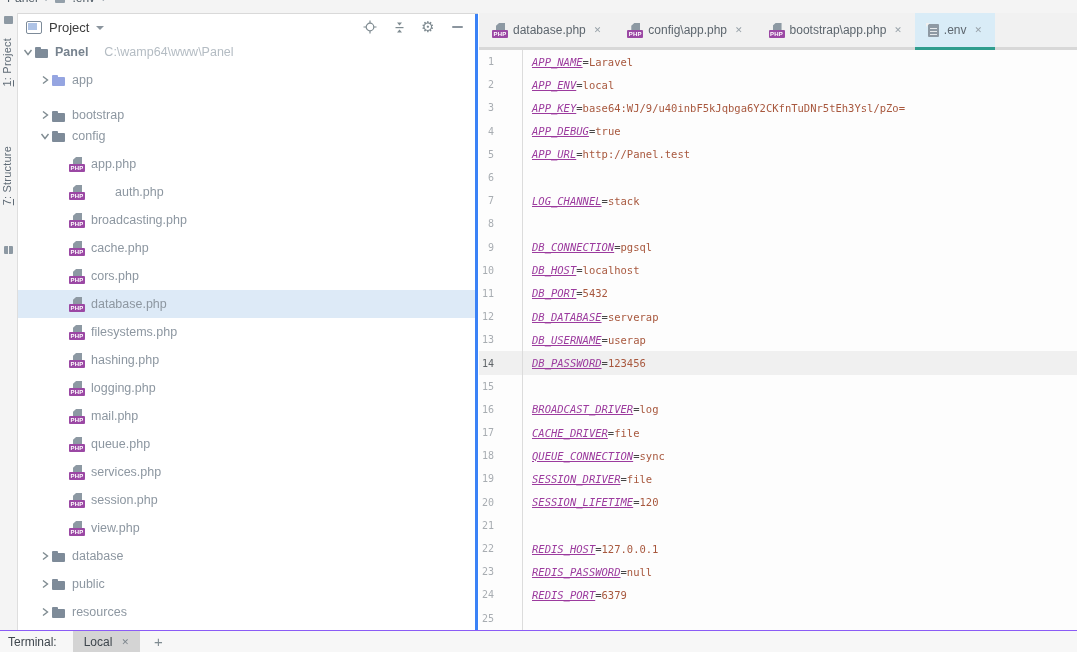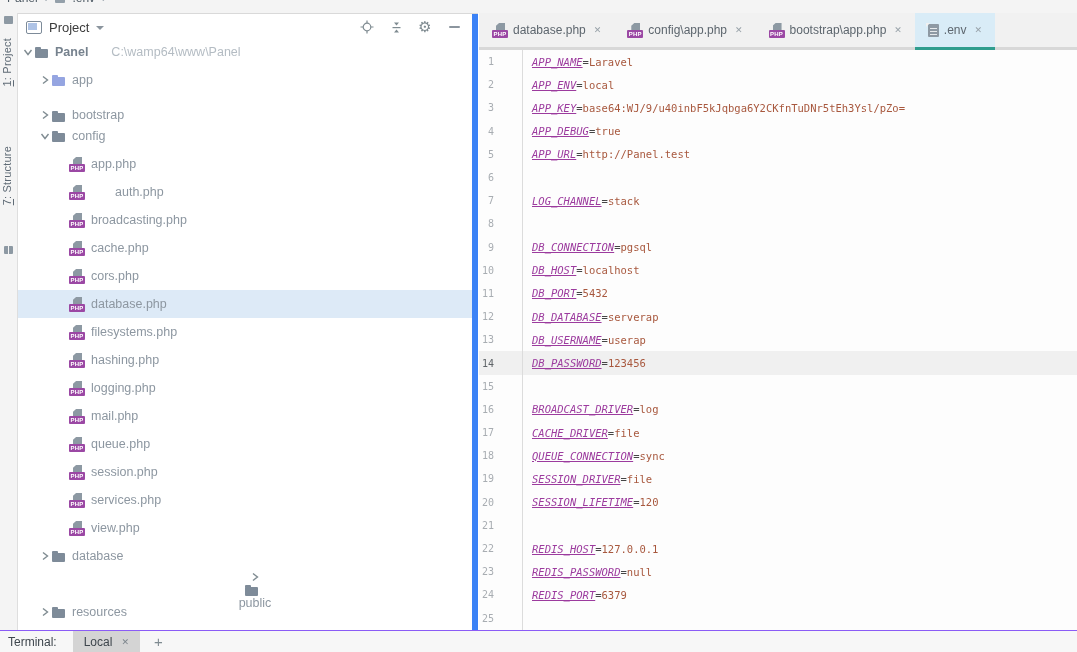--- a/index.html
+++ b/index.html
@@ -18,21 +18,21 @@
   .toolstrip{position:absolute;left:0;top:13px;width:17px;height:617px;background:#f4f4f4;
              border-right:1px solid #dedede;}
   .vtab{position:absolute;left:1px;width:15px;writing-mode:vertical-rl;transform:rotate(180deg);
         font-size:11px;color:#5f6b76;letter-spacing:.2px;cursor:default;}
   .vtab .mn{text-decoration:underline;}
   .strip-icon{position:absolute;left:4px;width:9px;height:8px;background:#8d99a3;border-radius:1px;}
   .strip-icon.grid{background:linear-gradient(90deg,#8d99a3 45%,#f4f4f4 45% 55%,#8d99a3 55%);}
 
   
   .panel{position:absolute;left:18px;top:14px;width:460px;height:616px;background:#ffffff;
-         border-right:6px solid #3b82f6;box-sizing:border-box;}
+         border-right:3px solid #3b82f6;box-sizing:border-box;}
   .panel-header{position:absolute;left:0;top:0;width:100%;height:26px;display:flex;align-items:center;
                 padding:0 10px 0 8px;box-sizing:border-box;}
   .wicon{width:14px;height:11px;border:1px solid #7d8b99;border-radius:2px;background:#fff;position:relative;margin-right:7px;}
   .wicon::before{content:"";position:absolute;left:1px;top:1px;width:9px;height:7px;background:#aec3e6;}
   .panel-title{font-size:13px;color:#3c3c3c;}
   .caret-down{width:0;height:0;border-left:4px solid transparent;border-right:4px solid transparent;
               border-top:4px solid #8b959e;margin-left:7px;margin-top:2px;}
   .header-spacer{flex:1;}
   .hicon{display:flex;align-items:center;justify-content:center;width:16px;height:16px;margin-left:13px;cursor:pointer;}
   .gear-glyph{font-family:"DejaVu Sans",sans-serif;font-size:15px;color:#7f8b91;line-height:14px;}
@@ -47,21 +47,21 @@
   .ficon::before{content:"";position:absolute;left:0;top:1px;width:6px;height:3px;border-radius:1px;background:#7e8b99;}
   .ficon::after{content:"";position:absolute;left:0;top:3px;width:13px;height:9px;border-radius:1px;background:#7e8b99;}
   .ficon.blue::before,.ficon.blue::after{background:#95a5e1;}
   .picon{width:16px;height:15px;position:relative;margin-right:6px;flex:none;}
   .picon .pg{position:absolute;left:4px;top:0;width:9px;height:8px;background:#8d99a3;
              clip-path:polygon(0 40%,40% 0,100% 0,100% 100%,0 100%);}
   .picon .bd{position:absolute;left:0;bottom:0;width:16px;height:8px;background:#9b48a4;border-radius:1px;
              color:#fff;font-size:6px;font-weight:700;line-height:8px;text-align:center;
              font-family:"Liberation Sans",sans-serif;letter-spacing:.3px;}
   .root-name{font-weight:bold;color:#76828e;}
-  .root-path{color:#b4bcc3;margin-left:23px;}
+  .root-path{color:#b4bcc3;margin-left:16px;}
 
   
   .tabbar{position:absolute;left:479px;top:13px;width:598px;height:34px;background:#f1f1f1;
           border-bottom:3px solid #d8d8d8;display:flex;align-items:stretch;box-sizing:content-box;}
   .tab{display:flex;align-items:center;padding:0 13px;font-size:12px;color:#5d666e;cursor:pointer;position:relative;}
   .tab .tlabel{margin-left:5px;}
   .tab .close{margin-left:8px;font-size:9px;color:#97a1a8;font-family:"DejaVu Sans",sans-serif;}
   .tab.active{background:#d9ecf7;}
   .tab.active::after{content:"";position:absolute;left:0;right:0;bottom:-3px;height:3px;background:#2f9d8e;}
   .eicon{width:11px;height:13px;background:#8e99a3;position:relative;flex:none;border-radius:1px;}
@@ -256,46 +256,46 @@
             <div class="pg"></div>
             <div class="bd">PHP</div>
           </div>
           <span>queue.php</span>
         </div>
         <div class="trow" style="padding-left: 51px;">
           <div class="picon">
             <div class="pg"></div>
             <div class="bd">PHP</div>
           </div>
+          <span>services.php</span>
+        </div>
+        <div class="trow" style="padding-left: 51px;">
+          <div class="picon">
+            <div class="pg"></div>
+            <div class="bd">PHP</div>
+          </div>
           <span>session.php</span>
         </div>
         <div class="trow" style="padding-left: 51px;">
           <div class="picon">
             <div class="pg"></div>
             <div class="bd">PHP</div>
           </div>
-          <span>services.php</span>
-        </div>
-        <div class="trow" style="padding-left: 51px;">
-          <div class="picon">
-            <div class="pg"></div>
-            <div class="bd">PHP</div>
-          </div>
           <span>view.php</span>
         </div>
         <div class="trow" style="padding-left: 20px;">
           <div class="chev">
             <svg width="12" height="12" viewBox="0 0 12 12">
               <polyline points="4,2.5 8.5,6 4,9.5" fill="none" stroke="#7f8b91" stroke-width="1.4"></polyline>
             </svg>
           </div>
           <div class="ficon"></div>
           <span>database</span>
         </div>
-        <div class="trow" style="padding-left: 20px; flex-direction: column;">
+        <div class="trow" style="padding-left: 20px;">
           <div class="chev">
             <svg width="12" height="12" viewBox="0 0 12 12">
               <polyline points="4,2.5 8.5,6 4,9.5" fill="none" stroke="#7f8b91" stroke-width="1.4"></polyline>
             </svg>
           </div>
           <div class="ficon"></div>
           <span>public</span>
         </div>
         <div class="trow" style="padding-left: 20px; text-align: right;">
           <div class="chev">

